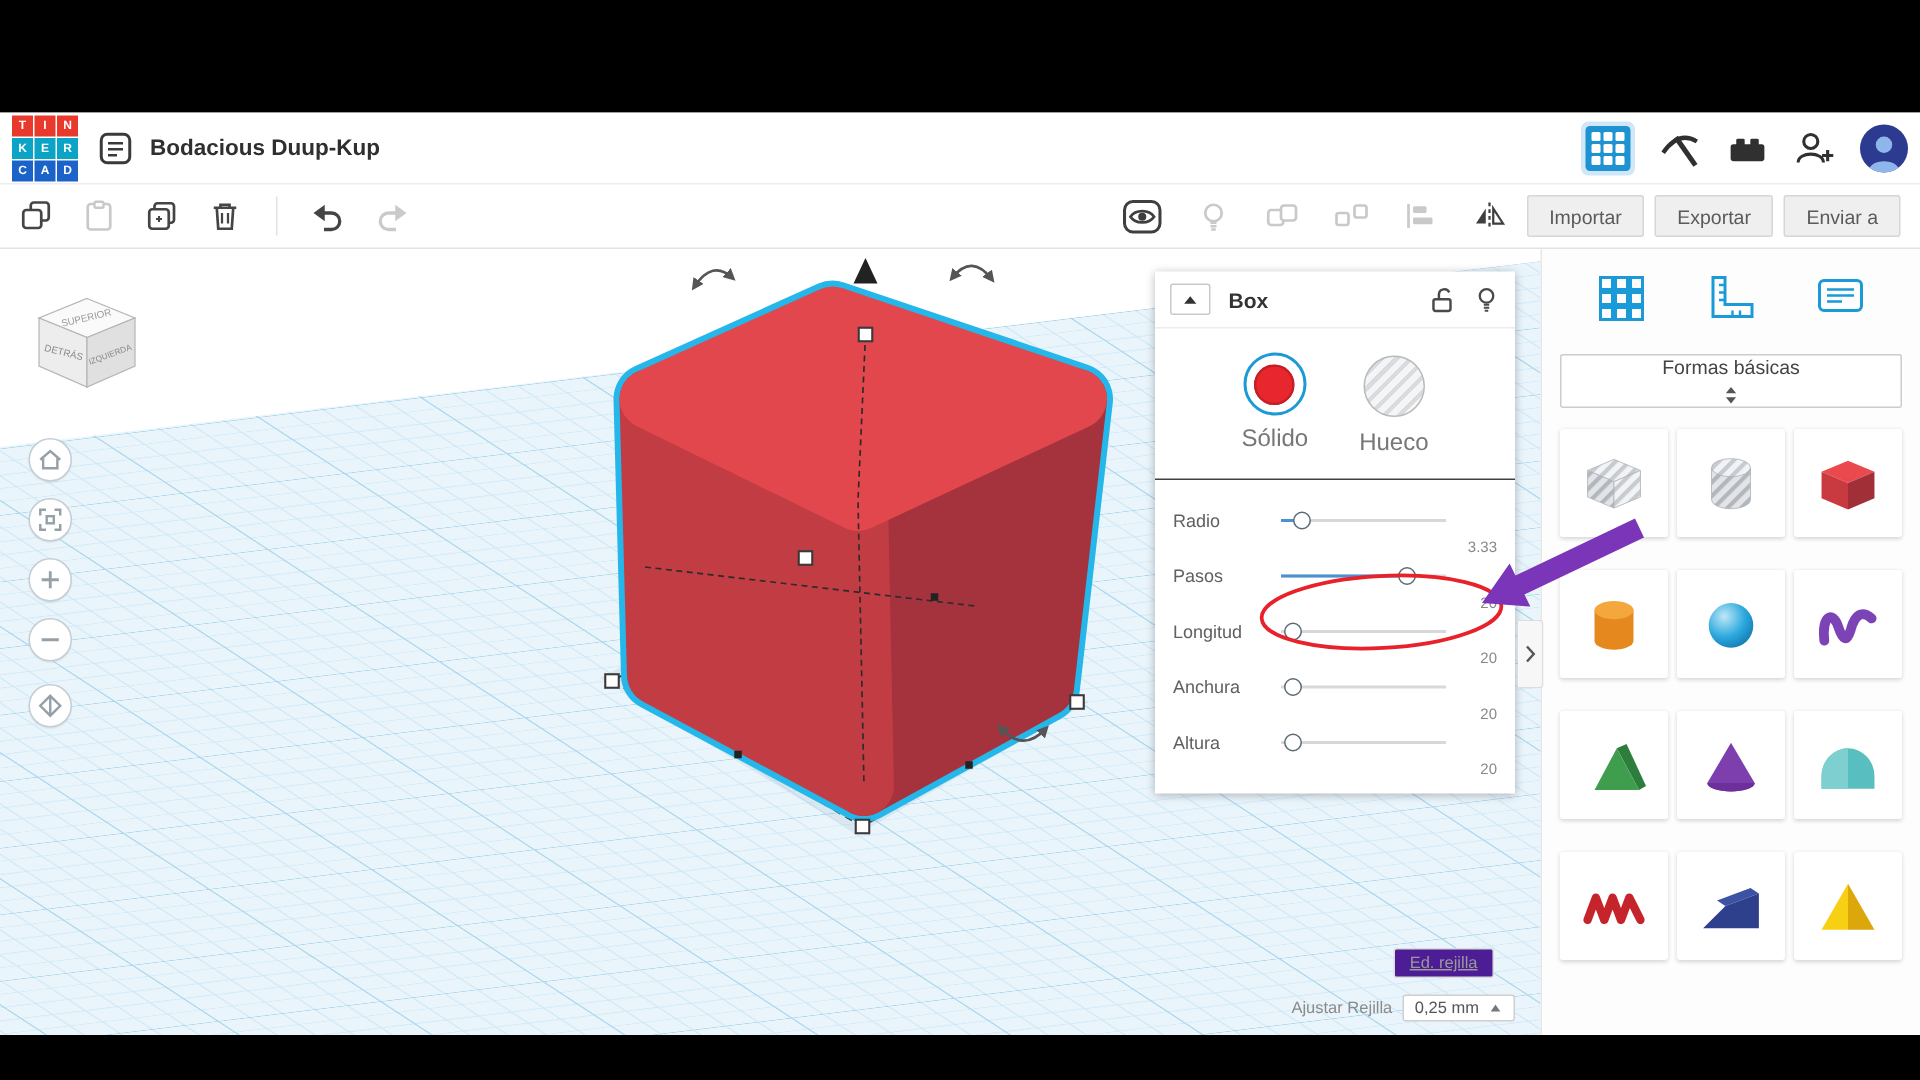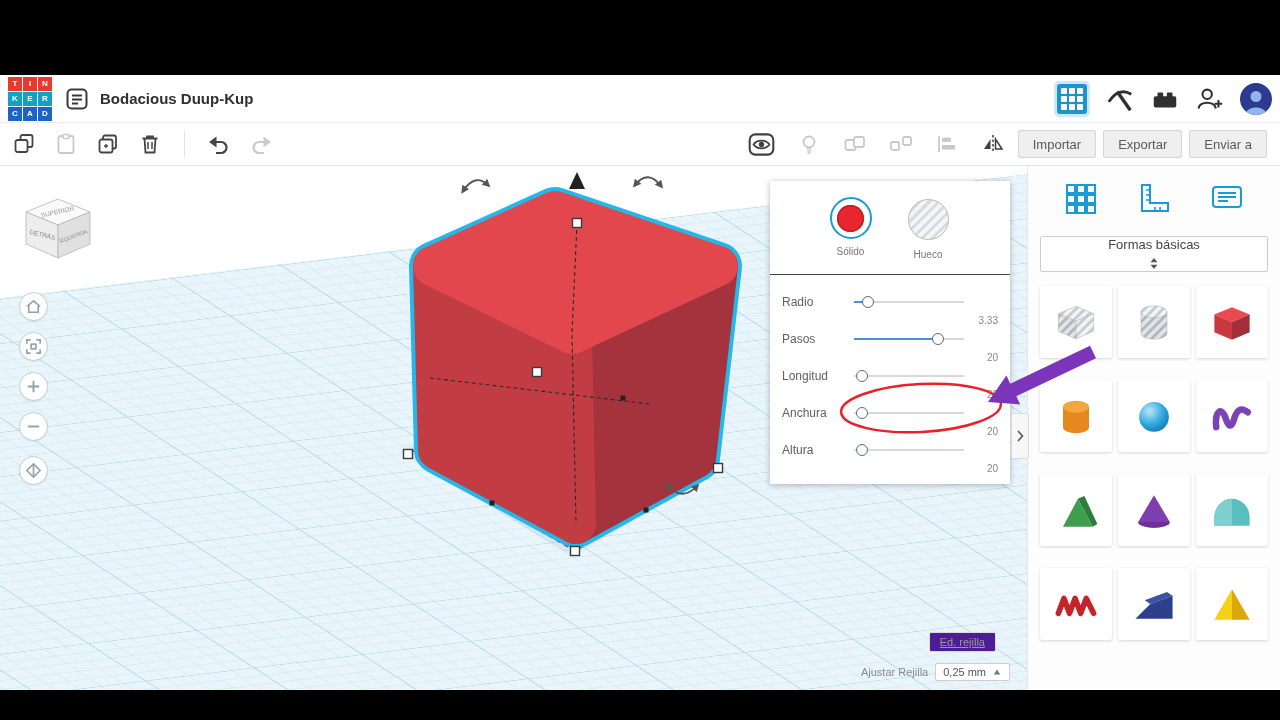--- a/index.html
+++ b/index.html
@@ -54,21 +54,21 @@
   .collapse-btn{width:27px;height:21px;border:1px solid #c9c9c9;background:#fff;border-radius:2px;
     display:flex;align-items:center;justify-content:center;cursor:pointer;}
   .insp-title{margin-left:12px;font-size:14px;font-weight:bold;color:#333;}
   .insp-icons{margin-left:auto;display:flex;align-items:center;gap:10px;}
   .materials{display:flex;justify-content:center;gap:34px;padding:16px 0 14px;}
   .mat{display:flex;flex-direction:column;align-items:center;cursor:pointer;}
   .mat-ring{width:38px;height:38px;border-radius:50%;border:2.5px solid #1c9ad6;display:flex;align-items:center;justify-content:center;}
   .mat-core{width:27px;height:27px;border-radius:50%;background:#e8262d;box-shadow:inset 0 0 0 1.5px #c21f26;}
   .mat-hole{width:39px;height:39px;border-radius:50%;border:1px solid #b9b9b9;
     background:repeating-linear-gradient(135deg,#d9dbde 0 3px,#f4f5f6 3px 7px);margin:2px;}
-  .mat-label{margin-top:7px;font-size:10px;color:#777;}
+  .mat-label{margin-top:7px;font-size:16px;color:#777;}
   .sliders{padding:8px 12px 16px;border-top:1px solid #404040;}
   .slider-row{display:flex;align-items:center;height:37px;}
   .s-label{width:72px;font-size:12px;color:#606060;}
   .s-track{position:relative;flex:1;height:14px;cursor:pointer;}
   .s-line{position:absolute;left:0;right:0;top:6px;height:2px;background:#d8d8d8;}
   .s-fill{position:absolute;left:0;top:6px;height:2px;background:#4a90d2;width:0;}
   .s-knob{position:absolute;top:1px;width:12px;height:12px;border-radius:50%;background:#fff;
     border:1.5px solid #5a6b76;transform:translateX(-50%);box-sizing:border-box;}
   .s-value{width:34px;text-align:right;font-size:10px;color:#888;margin-top:38px;}
 
@@ -364,20 +364,38 @@
         <div class="snap-select">
           <span>0,25 mm</span>
           <svg width="10" height="8" viewBox="0 0 12 10">
               <polygon points="2,8 10,8 6,2" fill="#777"></polygon>
             </svg>
         </div>
       </div>
     </div>
 
     <aside class="inspector">
+      <div class="insp-header">
+        <button class="collapse-btn">
+          <svg width="14" height="12" viewBox="0 0 16 14">
+              <polygon points="8,4 13,10 3,10" fill="#333"></polygon>
+            </svg>
+        </button>
+        <span class="insp-title">Box</span>
+        <span class="insp-icons">
+          <svg width="20" height="20" viewBox="0 0 22 22">
+              <rect x="4" y="10.5" width="12.5" height="8.5" rx="1.5" fill="none" stroke="#4a4a4a" stroke-width="1.8"></rect>
+              <path d="M8,10.5 V7 a4,4 0 0 1 7.6,-1.6" fill="none" stroke="#4a4a4a" stroke-width="1.8"></path>
+            </svg>
+          <svg width="18" height="20" viewBox="0 0 20 22" fill="none" stroke="#4a4a4a">
+              <circle cx="10" cy="8" r="5" stroke-width="1.7"></circle>
+              <path d="M8,14.5 h4 M8,16.8 h4 M8.7,19 h2.6" stroke-width="1.5"></path>
+            </svg>
+        </span>
+      </div>
 
       <div class="materials">
         <div class="mat">
           <div class="mat-ring">
               <div class="mat-core"></div>
             </div>
           <div class="mat-label">Sólido</div>
         </div>
         <div class="mat">
           <div class="mat-hole"></div>

